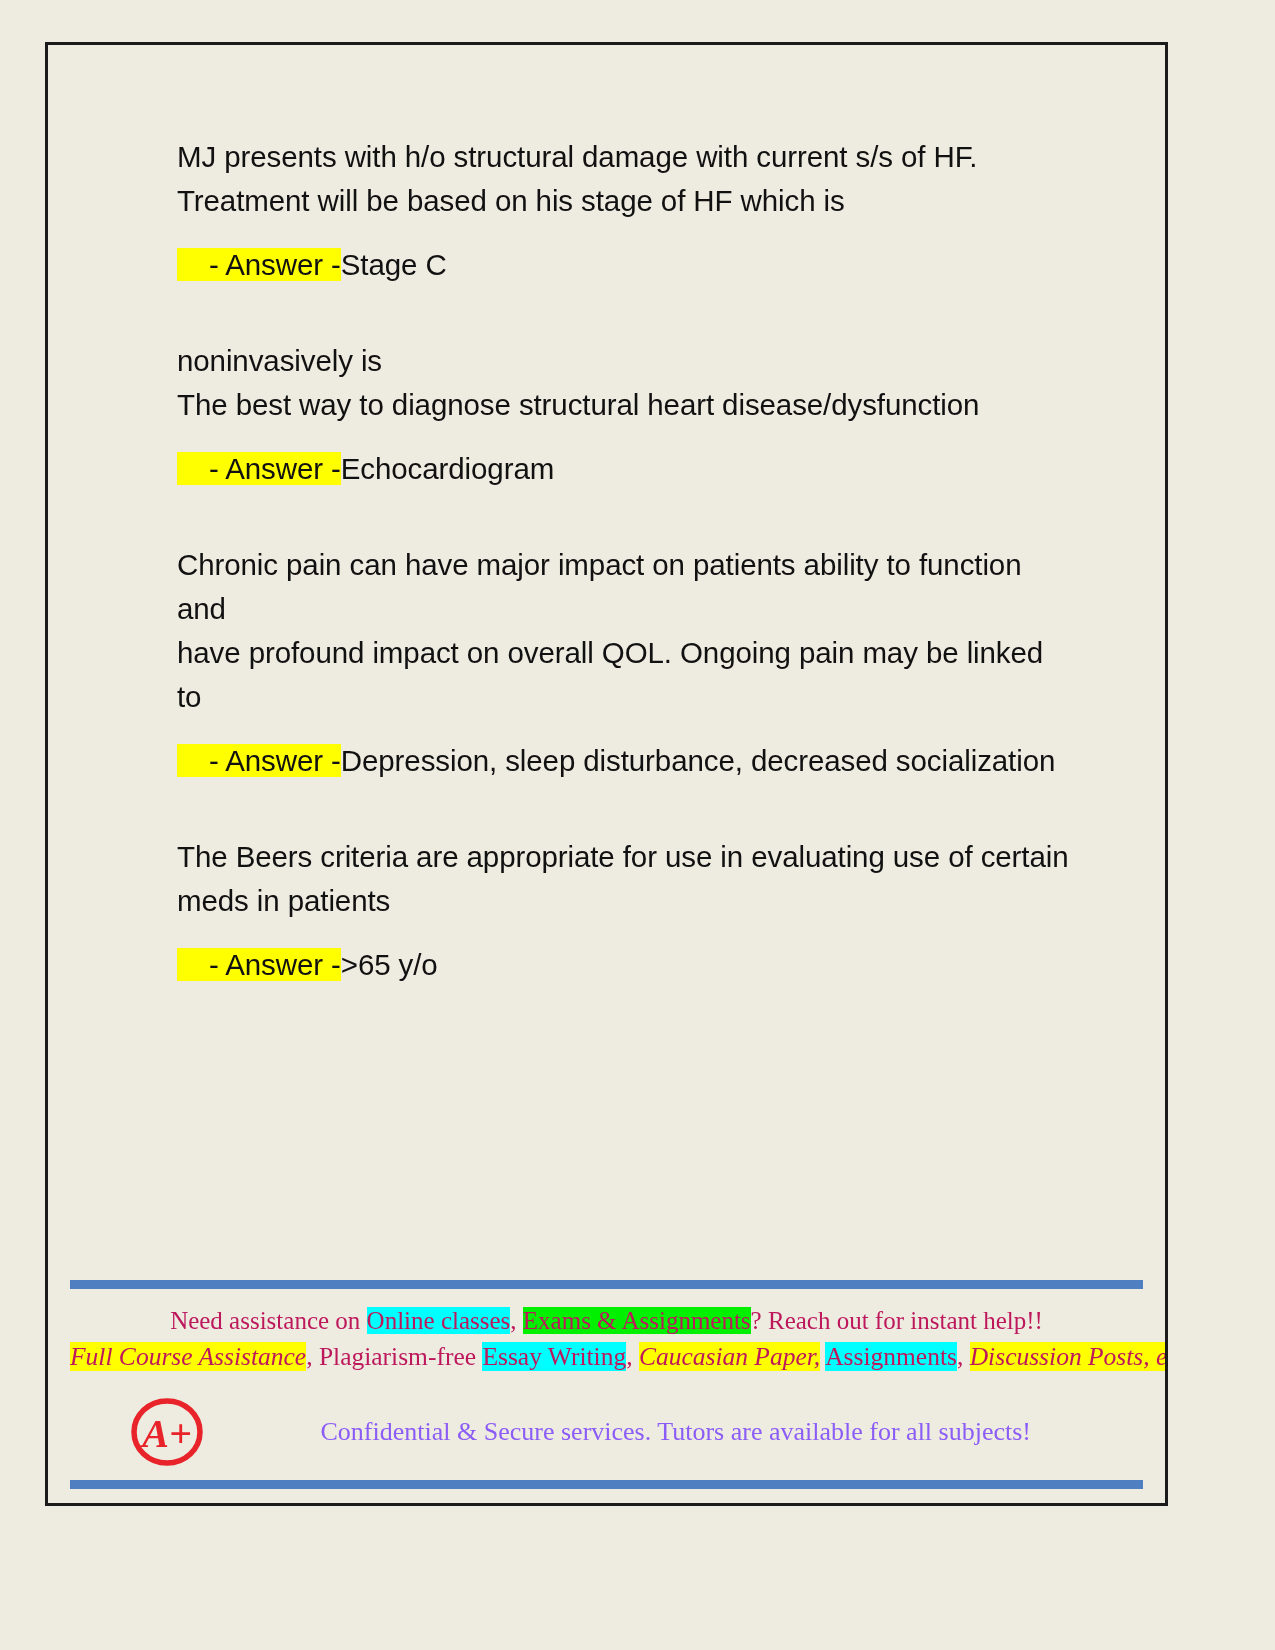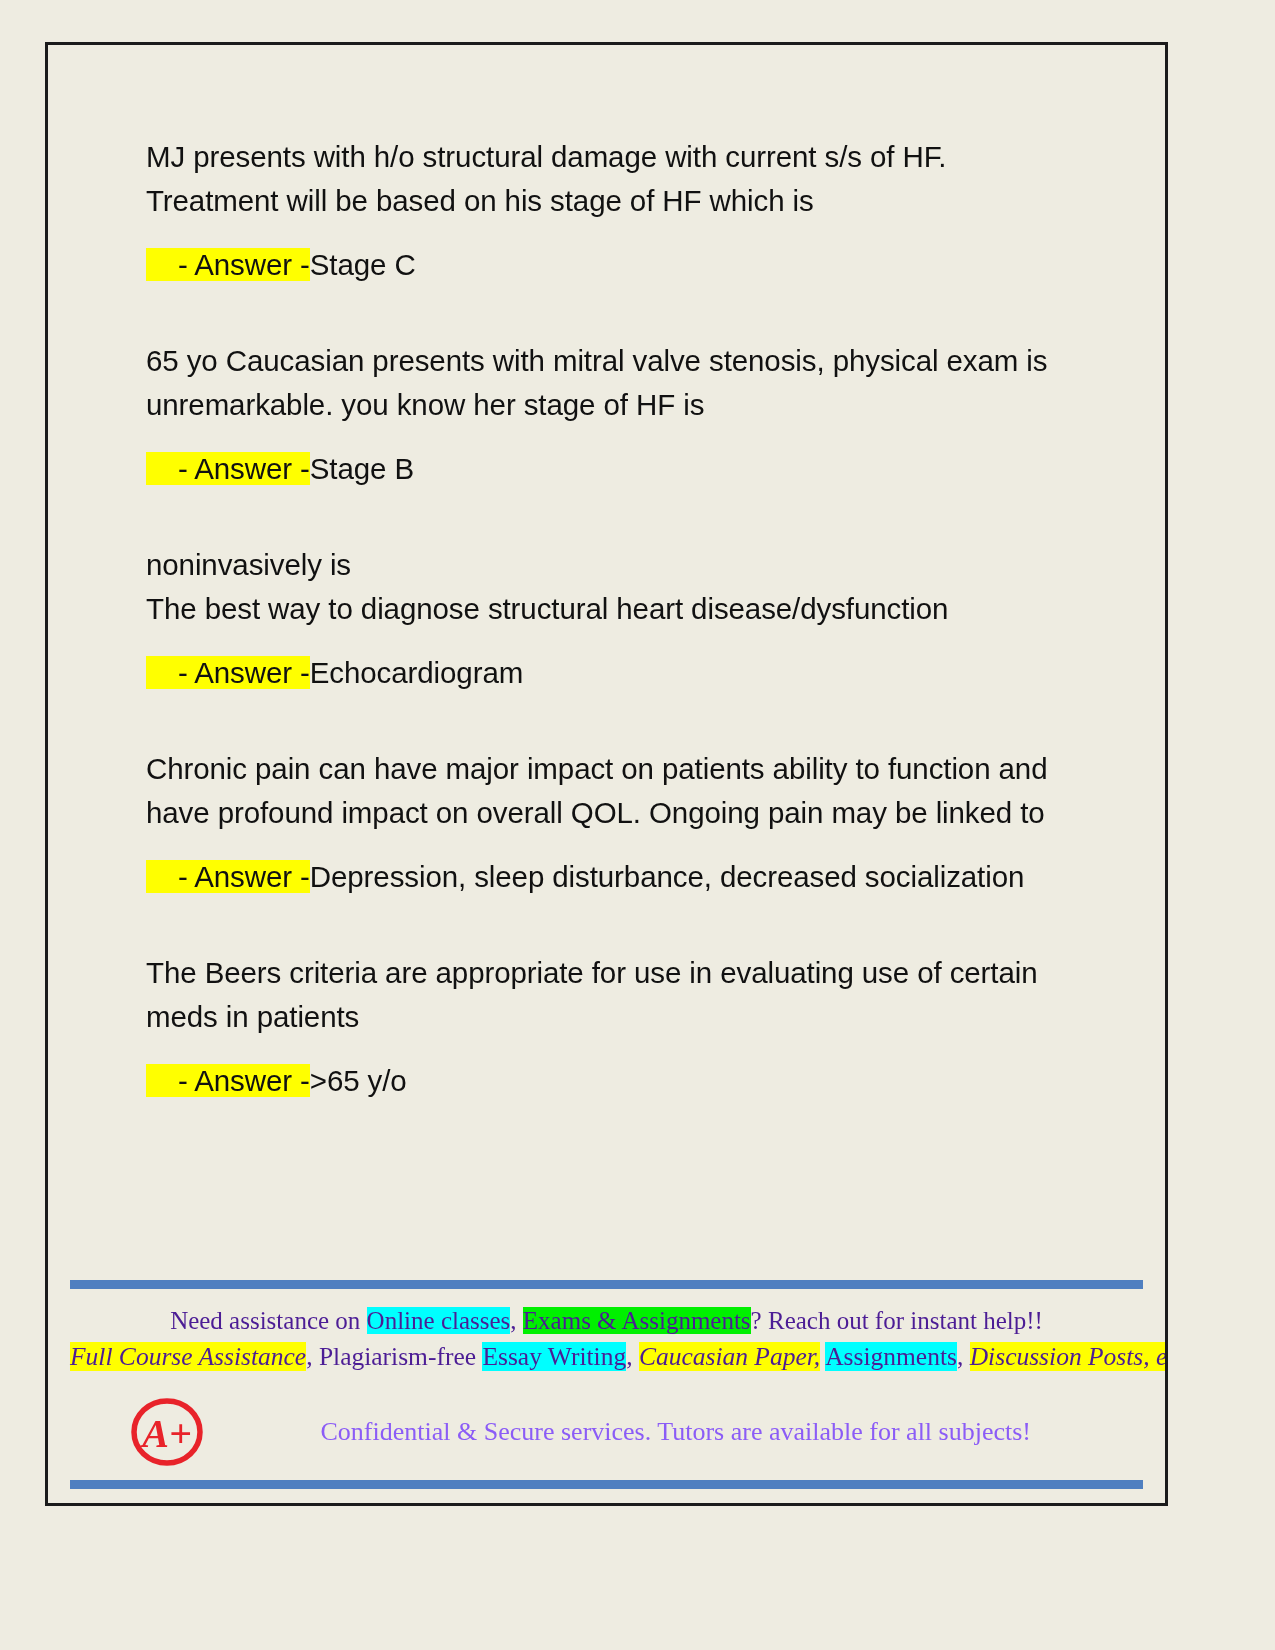--- a/index.html
+++ b/index.html
@@ -28,20 +28,21 @@
 
   .content {
     position: absolute;
     left: 98px;
     top: 90px;
     width: 925px;
   }
 
   .qa-block {
     margin-bottom: 52px;
+    margin-left: 31px;
   }
   .qa-block:last-of-type { margin-bottom: 0; }
 
   .q-line {
     font-size: 29.5px;
     line-height: 44px;
     color: #111111;
     letter-spacing: -0.1px;
     font-family: "Liberation Sans", sans-serif;
   }
@@ -73,21 +74,21 @@
     background: #4f7fc0;
     width: 100%;
   }
   .rule.top { margin-bottom: 14px; }
   .rule.bottom { margin-top: 13px; }
 
   .ad-line {
     font-family: "Liberation Serif", serif;
     font-size: 25px;
     line-height: 36px;
-    color: #4c1d95;
+    color: #be185d;
     text-align: center;
     white-space: nowrap;
   }
   .ad-line.l2 { font-size: 25.5px; }
 
   .mark-y { background: #ffff00; font-style: italic; }
   .mark-c { background: #00ffff; }
   .mark-g { background: #00f000; }
 
   .bottom-block {
@@ -133,25 +134,20 @@
 <div class="page">
 
   <div class="content">
 
     <div class="qa-block">
       <div class="q-line">MJ presents with h/o structural damage with current s/s of HF.</div>
       <div class="q-line">Treatment will be based on his stage of HF which is</div>
       <div class="a-line"><span class="hl-yellow">- Answer -</span><span>Stage C</span></div>
     </div>
 
-    <div class="qa-block">
-      <div class="q-line">65 yo Caucasian presents with mitral valve stenosis, physical exam is</div>
-      <div class="q-line">unremarkable. you know her stage of HF is</div>
-      <div class="a-line"><span class="hl-yellow">- Answer -</span><span>Stage B</span></div>
-    </div>
 
     <div class="qa-block">
       <div class="q-line">noninvasively is</div>
       <div class="q-line">The best way to diagnose structural heart disease/dysfunction</div>
       <div class="a-line"><span class="hl-yellow">- Answer -</span><span>Echocardiogram</span></div>
     </div>
 
     <div class="qa-block">
       <div class="q-line">Chronic pain can have major impact on patients ability to function and</div>
       <div class="q-line">have profound impact on overall QOL. Ongoing pain may be linked to</div>

